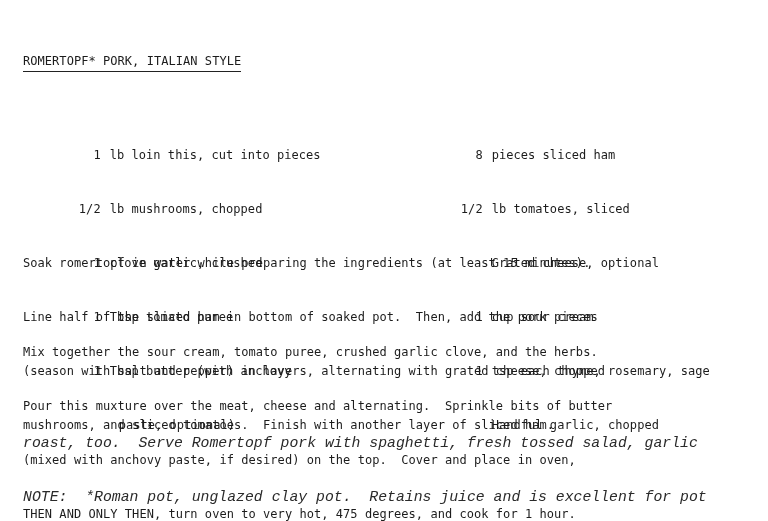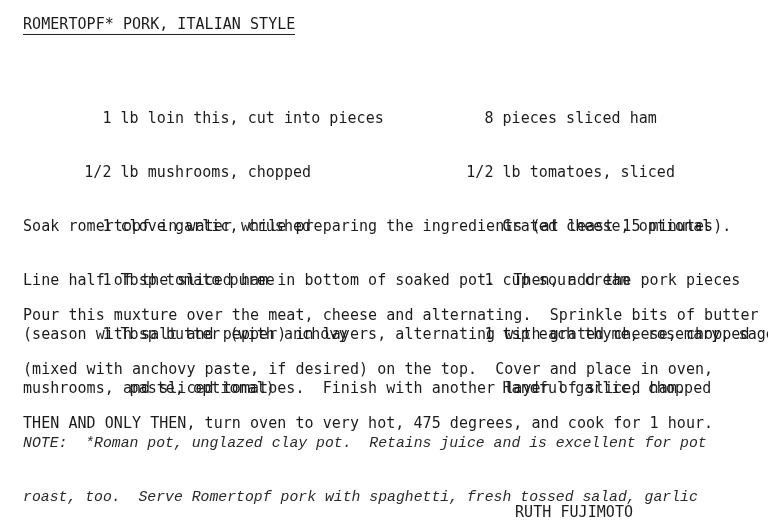--- a/index.html
+++ b/index.html
@@ -2,24 +2,25 @@
 <html><head>
 <meta charset="utf-8">
 <style>
   html, body { margin: 0; padding: 0; }
   body {
     width: 768px; height: 521px; background: #ffffff; position: relative; overflow: hidden;
     color: #1c1c1c;
   }
   .mono {
     font-family: "DejaVu Sans Mono", monospace;
-    font-size: 15px;
+    font-size: 12px;
     line-height: 18px;
     white-space: pre;
     letter-spacing: 0.05px;
+    margin-top: 37px;
   }
   .abs { position: absolute; }
   #title {
     left: 23px; top: 15px;
     border-bottom: 1.5px solid #222;
     padding-bottom: 1px;
     line-height: 18px;
   }
   #col-left { left: 22px; top: 55px; width: 360px; height: 120px; }
   #col-right { left: 404px; top: 55px; width: 360px; height: 120px; }
@@ -90,30 +91,31 @@
   </div>
 
   <div id="para1" class="abs mono">
     <p class="line">Soak romertopf in water while preparing the ingredients (at least 15 minutes).</p>
     <p class="line">Line half of the sliced ham in bottom of soaked pot.  Then, add the pork pieces</p>
     <p class="line">(season with salt and pepper) in layers, alternating with grated cheese, chopped</p>
     <p class="line">mushrooms, and sliced tomatoes.  Finish with another layer of sliced ham.</p>
   </div>
 
   <div id="para2" class="abs mono">
+    <p class="line">Mix together the sour cream, tomato puree, crushed garlic clove, and the herbs.</p>
     <p class="line">Pour this muxture over the meat, cheese and alternating.  Sprinkle bits of butter</p>
     <p class="line">(mixed with anchovy paste, if desired) on the top.  Cover and place in oven,</p>
     <p class="line">THEN AND ONLY THEN, turn oven to very hot, 475 degrees, and cook for 1 hour.</p>
     
     
   </div>
 
   <div id="note" class="abs">
+    <p class="line">roast, too.  Serve Romertopf pork with spaghetti, fresh tossed salad, garlic</p>
     <p class="line">NOTE:  *Roman pot, unglazed clay pot.  Retains juice and is excellent for pot</p>
-    <p class="line">roast, too.  Serve Romertopf pork with spaghetti, fresh tossed salad, garlic</p>
     
   </div>
 
   <div id="signature" class="abs mono">
     <p class="line">RUTH FUJIMOTO</p>
     
   </div>
 
 </div>
 

